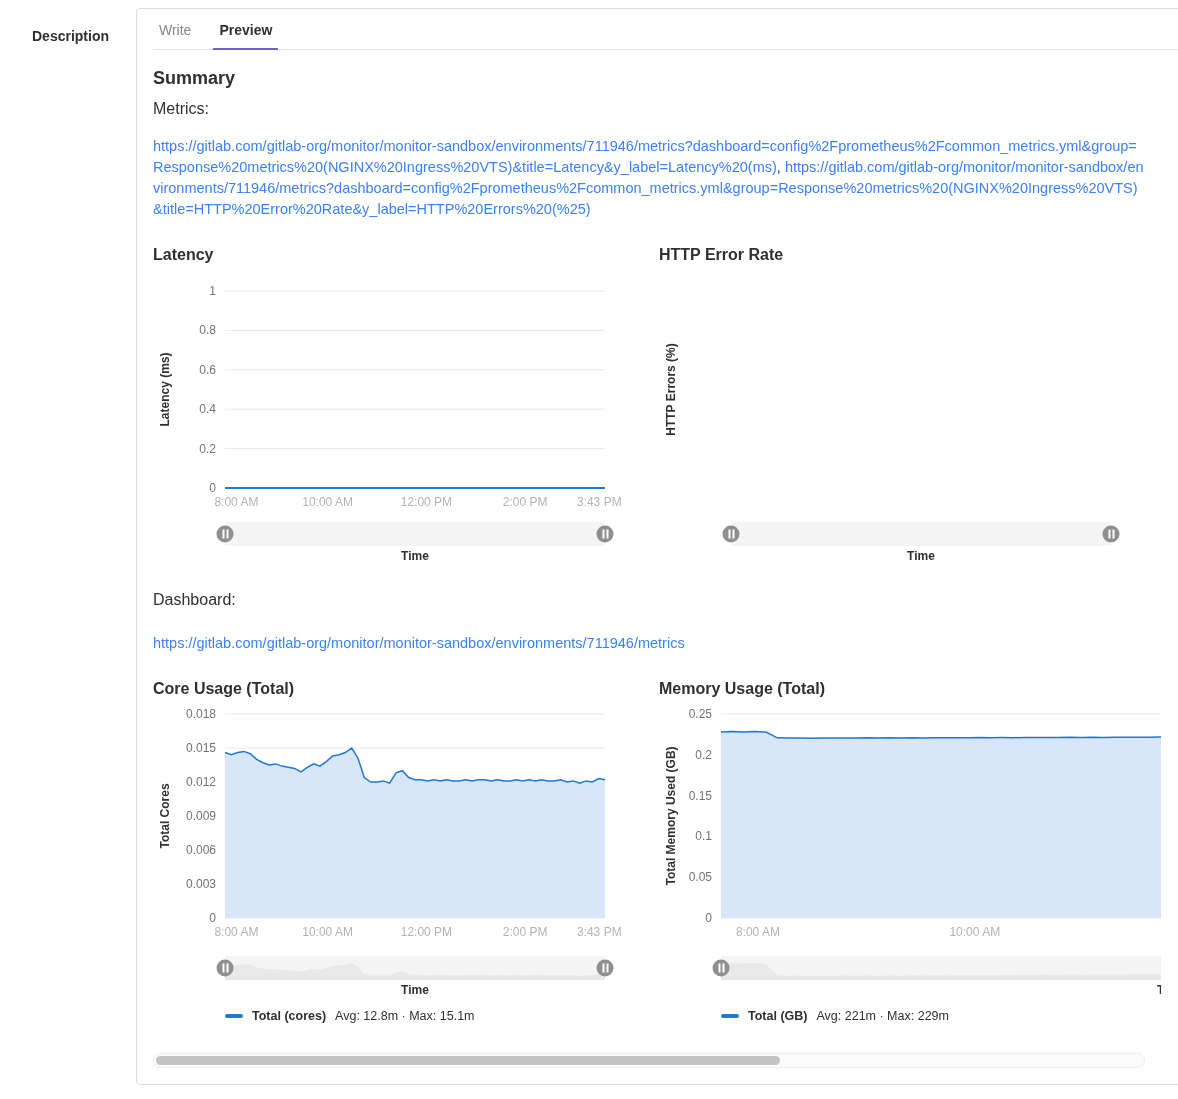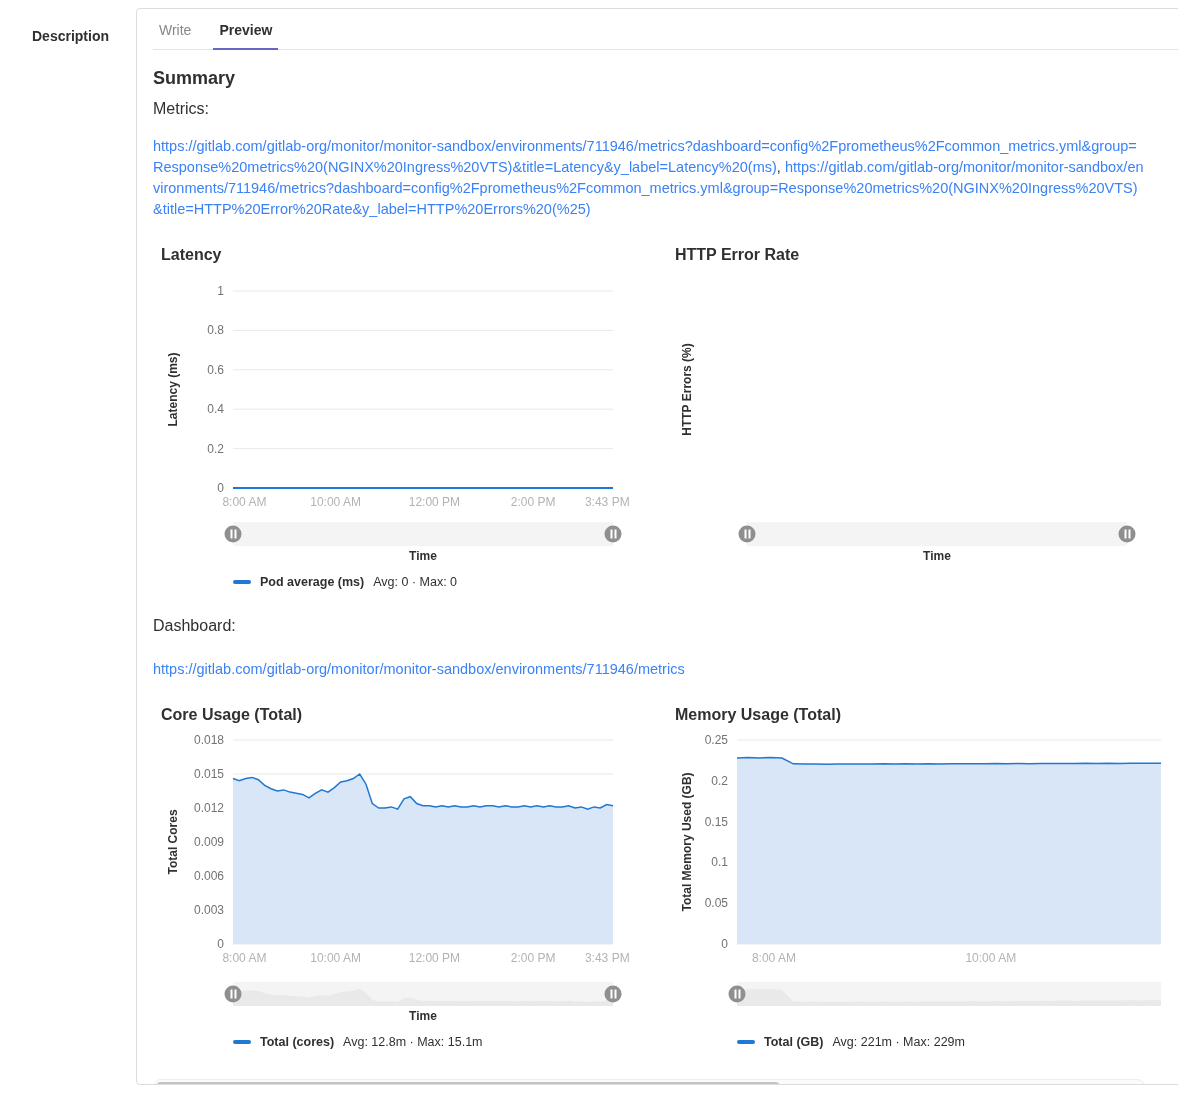--- a/index.html
+++ b/index.html
@@ -18,22 +18,22 @@
   .tab{font-size:14px;color:#87868b;padding:12px 6px 8px;margin-right:16px;cursor:pointer;line-height:18px;}
   .tab.active{color:#303030;font-weight:700;border-bottom:2px solid #6666c4;margin-bottom:-1px;}
   .content{width:992px;padding:0 16px 6px;overflow:hidden;}
   .summary-h{font-size:18px;font-weight:700;margin:18px 0 11px;color:#303030;}
   .meta-label{font-size:16px;margin:0 0 18px;color:#303030;}
   .meta-label.gap-top{margin-top:28px;margin-bottom:24px;}
   .links-p{font-size:14.5px;line-height:21px;margin:0 0 14px;word-break:break-all;color:#303030;}
   a.link{color:#3b82f6;text-decoration:none;cursor:pointer;}
   .row{display:flex;margin-top:14px;}
   .chart-col{flex:none;}
-  .chart-col + .chart-col{margin-left:40px;}
-  .col-w474{width:474px;margin-left:8px;}
+  .chart-col + .chart-col{margin-left:32px;}
+  .col-w474{width:474px;}
   .col-w962{width:962px;}
   .chart-title{font-size:16px;font-weight:700;margin:12px 0 4px;color:#303030;}
   .chart-canvas{line-height:0;}
   .brush{position:relative;height:24px;background:#f4f4f4;margin-top:6px;cursor:ew-resize;}
   .brush svg{position:absolute;left:0;bottom:0;}
   .handle{position:absolute;top:50%;width:17px;height:17px;border-radius:50%;background:#8f8f8f;transform:translate(-50%,-50%);cursor:ew-resize;}
   .handle.h-left{left:0;}
   .handle.h-right{left:100%;}
   .handle::before,.handle::after{content:"";position:absolute;top:4px;height:9px;width:2px;background:#fff;}
   .handle::before{left:6px;}
@@ -86,25 +86,20 @@
               <text x="372.2" y="238" text-anchor="middle" fill="#b3b3b3" font-size="12">2:00 PM</text>
               <text x="446.3" y="238" text-anchor="middle" fill="#b3b3b3" font-size="12">3:43 PM</text>
               <path d="M72.0,220.0L452.0,220.0" fill="none" stroke="#1f78d1" stroke-width="2"></path>
               <text x="16" y="121.5" transform="rotate(-90 16 121.5)" text-anchor="middle" fill="#303030" font-size="12" font-weight="bold">Latency (ms)</text>
             </svg></div>
         <div class="brush" style="width: 380px; margin-left: 72px;">
           <span class="handle h-left"></span>
           <span class="handle h-right"></span>
         </div>
         <div class="time-label" style="width: 380px; margin-left: 72px;">Time</div>
-        <div class="legend" style="margin-left: 72px;">
-          <span class="swatch"></span>
-          <span class="legend-name">Pod average (ms)</span>
-          <span class="legend-stats">Avg: 0 · Max: 0</span>
-        </div>
       </div>
 
       <div class="chart-col col-w474">
         <h4 class="chart-title">HTTP Error Rate</h4>
         <div class="chart-canvas"><svg width="474" height="248" viewBox="0 0 474 248">
               <text x="16" y="121.5" transform="rotate(-90 16 121.5)" text-anchor="middle" fill="#303030" font-size="12" font-weight="bold">HTTP Errors (%)</text>
             </svg></div>
         <div class="brush" style="width: 380px; margin-left: 72px;">
           <span class="handle h-left"></span>
           <span class="handle h-right"></span>

